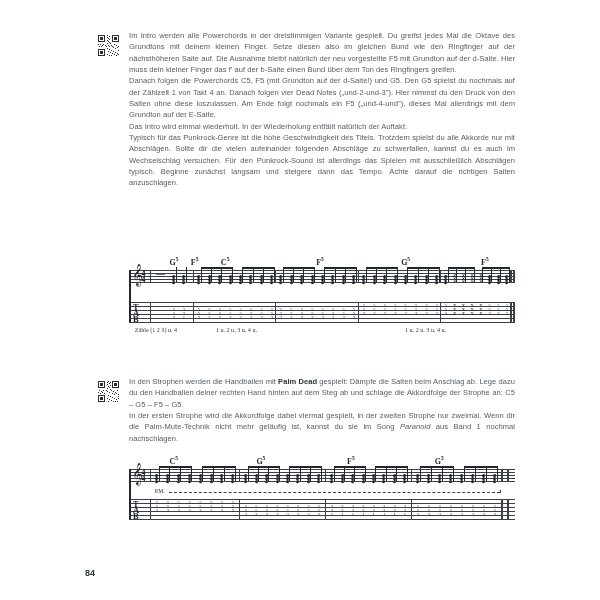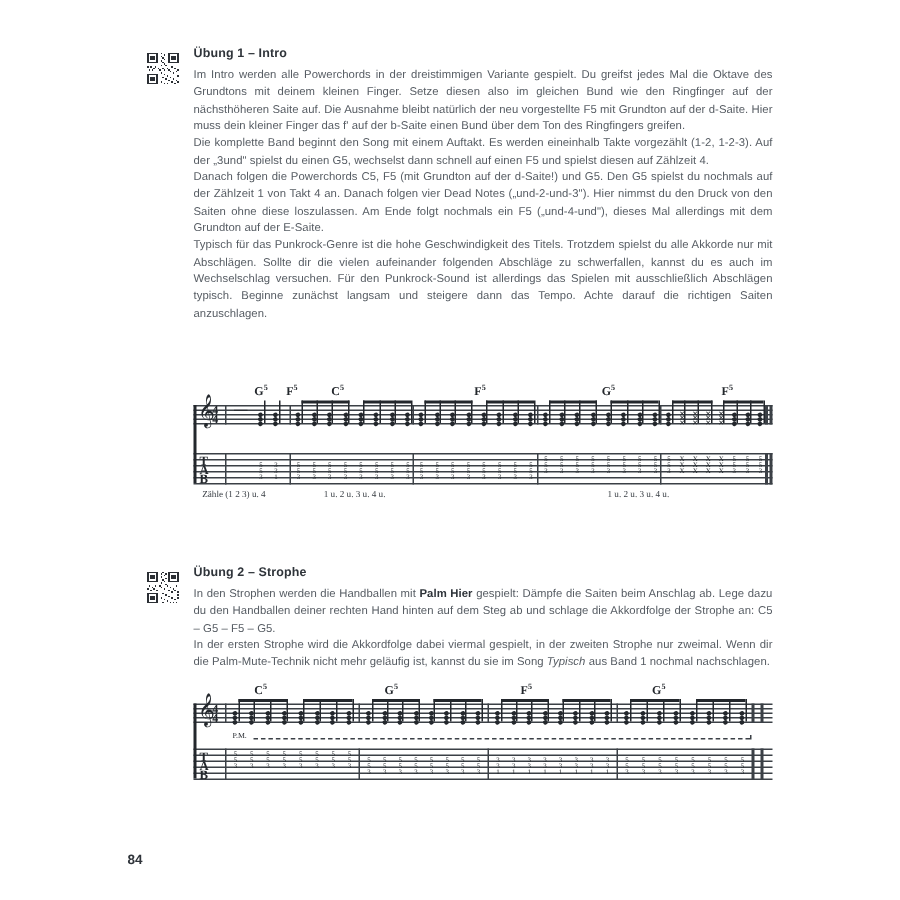--- a/index.html
+++ b/index.html
@@ -236,24 +236,23 @@
           <rect x="19" y="21" width="1" height="1"></rect>
             <rect x="10" y="20" width="1" height="1"></rect>
           <rect x="12" y="21" width="1" height="1"></rect>
             <rect x="14" y="21" width="1" height="1"></rect>
           <rect x="21" y="16" width="1" height="1"></rect>
             <rect x="21" y="20" width="1" height="1"></rect>
         </g>
       </svg>
     </div>
     <div class="textcol">
-      <h2 class="heading">Übung 1 – Intro</h2>
       <p class="para">Im Intro werden alle Powerchords in der dreistimmigen Variante gespielt. Du greifst jedes Mal die Oktave des Grundtons mit deinem kleinen Finger. Setze diesen also im gleichen Bund wie den Ringfinger auf der nächsthöheren Saite auf. Die Ausnahme bleibt natürlich der neu vorgestellte F5 mit Grundton auf der d-Saite. Hier muss dein kleiner Finger das f' auf der b-Saite einen Bund über dem Ton des Ringfingers greifen.</p>
-      <p class="para">Die komplette Band beginnt den Song mit einem Auftakt. Es werden eineinhalb Takte vorgezählt (1-2, 1-2-3). Auf der „3und" spielst du einen G5, wechselst dann schnell auf einen F5 und spielst diesen auf Zählzeit 4.</p>
       <p class="para">Danach folgen die Powerchords C5, F5 (mit Grundton auf der d-Saite!) und G5. Den G5 spielst du nochmals auf der Zählzeit 1 von Takt 4 an. Danach folgen vier Dead Notes („und-2-und-3"). Hier nimmst du den Druck von den Saiten ohne diese loszulassen. Am Ende folgt nochmals ein F5 („und-4-und"), dieses Mal allerdings mit dem Grundton auf der E-Saite.</p>
+      <p class="para">Das Intro wird einmal wiederholt. In der Wiederholung entfällt natürlich der Auftakt.</p>
       <p class="para spaced">Typisch für das Punkrock-Genre ist die hohe Geschwindigkeit des Titels. Trotzdem spielst du alle Akkorde nur mit Abschlägen. Sollte dir die vielen aufeinander folgenden Abschläge zu schwerfallen, kannst du es auch im Wechselschlag versuchen. Für den Punkrock-Sound ist allerdings das Spielen mit ausschließlich Abschlägen typisch. Beginne zunächst langsam und steigere dann das Tempo. Achte darauf die richtigen Saiten anzuschlagen.</p>
     </div>
   </section>
 
   <section class="system" id="sys1">
     <div class="sysinner" id="sys1-inner">
       <div class="chordrow" id="sys1-chords">
           <div class="chord" style="left: 10.5%;">G<sup>5</sup></div>
           <div class="chord" style="left: 16%;">F<sup>5</sup></div>
           <div class="chord" style="left: 23.8%;">C<sup>5</sup></div>
@@ -612,23 +611,22 @@
           <rect x="14" y="20" width="1" height="1"></rect>
             <rect x="16" y="21" width="1" height="1"></rect>
           <rect x="18" y="21" width="1" height="1"></rect>
             <rect x="20" y="21" width="1" height="1"></rect>
           <rect x="11" y="21" width="1" height="1"></rect>
             <rect x="21" y="16" width="1" height="1"></rect>
         </g>
       </svg>
     </div>
     <div class="textcol">
-      <h2 class="heading">Übung 2 – Strophe</h2>
-      <p class="para" id="ex2-p1"><span>In den Strophen werden die Handballen mit </span><b>Palm Hier</b><span> gespielt: Dämpfe die Saiten beim Anschlag ab. Lege dazu du den Handballen deiner rechten Hand hinten auf dem Steg ab und schlage die Akkordfolge der Strophe an: C5 – G5 – F5 – G5.</span></p>
-      <p class="para" id="ex2-p2"><span>In der ersten Strophe wird die Akkordfolge dabei viermal gespielt, in der zweiten Strophe nur zweimal. Wenn dir die Palm-Mute-Technik nicht mehr geläufig ist, kannst du sie im Song </span><i>Typisch</i><span> aus Band 1 nochmal nachschlagen.</span></p>
+      <p class="para" id="ex2-p1"><span>In den Strophen werden die Handballen mit </span><b>Palm Dead</b><span> gespielt: Dämpfe die Saiten beim Anschlag ab. Lege dazu du den Handballen deiner rechten Hand hinten auf dem Steg ab und schlage die Akkordfolge der Strophe an: C5 – G5 – F5 – G5.</span></p>
+      <p class="para" id="ex2-p2"><span>In der ersten Strophe wird die Akkordfolge dabei viermal gespielt, in der zweiten Strophe nur zweimal. Wenn dir die Palm-Mute-Technik nicht mehr geläufig ist, kannst du sie im Song </span><i>Paranoid</i><span> aus Band 1 nochmal nachschlagen.</span></p>
     </div>
   </section>
 
   <section class="system" id="sys2">
     <div class="sysinner" id="sys2-inner">
       <div class="chordrow" id="sys2-chords">
           <div class="chord" style="left: 10.5%;">C<sup>5</sup></div>
           <div class="chord" style="left: 33%;">G<sup>5</sup></div>
           <div class="chord" style="left: 56.5%;">F<sup>5</sup></div>
           <div class="chord" style="left: 79.2%;">G<sup>5</sup></div>

